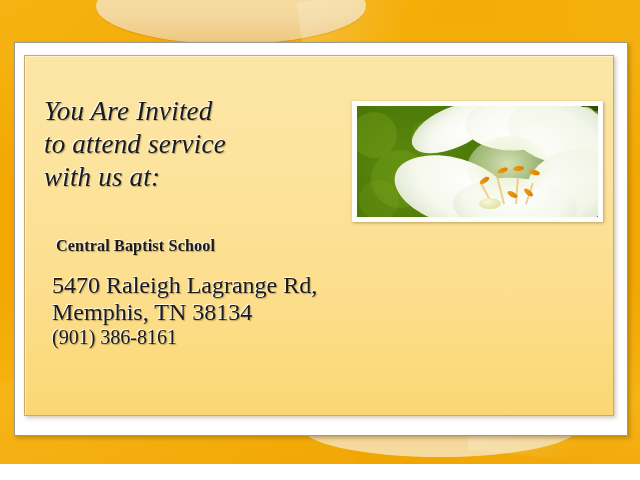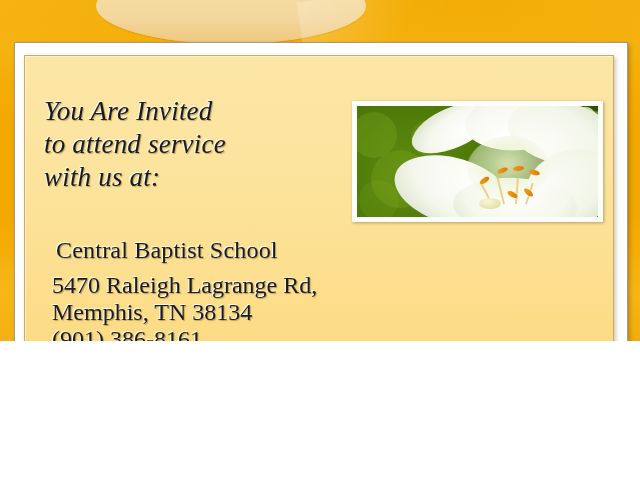--- a/index.html
+++ b/index.html
@@ -3,21 +3,21 @@
 <meta charset="utf-8">
 <style>
   html, body {
     margin: 0;
     padding: 0;
     background: #ffffff;
   }
   #slide {
     position: relative;
     width: 640px;
-    height: 341px;
+    height: 464px;
     overflow: hidden;
     font-family: "Liberation Serif", "DejaVu Serif", serif;
     background: #F2A800;
   }
 
   
   .bg-base {
     position: absolute;
     inset: 0;
     background: linear-gradient(180deg, #F3AC05 0%, #F5B00C 14%, #F2A701 40%,
@@ -119,35 +119,35 @@
     left: 44px; top: 95px;
     font-size: 27px;
     font-style: italic;
     line-height: 1.22;
     letter-spacing: .2px;
     white-space: pre-line;
   }
   #org-name {
     position: absolute;
     left: 56px; top: 237px;
-    font-size: 24px;
-    font-weight: normal;
+    font-size: 16px;
+    font-weight: bold;
     letter-spacing: .2px;
   }
   #address-block {
     position: absolute;
     left: 52px; top: 272px;
     font-size: 24px;
     line-height: 1.14;
     white-space: pre-line;
   }
   #phone {
     position: absolute;
     left: 52px; top: 326px;
-    font-size: 24px;
+    font-size: 20px;
   }
 
   
   #photo-frame {
     position: absolute;
     left: 352px; top: 101px;
     width: 251px; height: 121px;
     background: #fdfdfb;
     box-sizing: border-box;
     padding: 5px;

